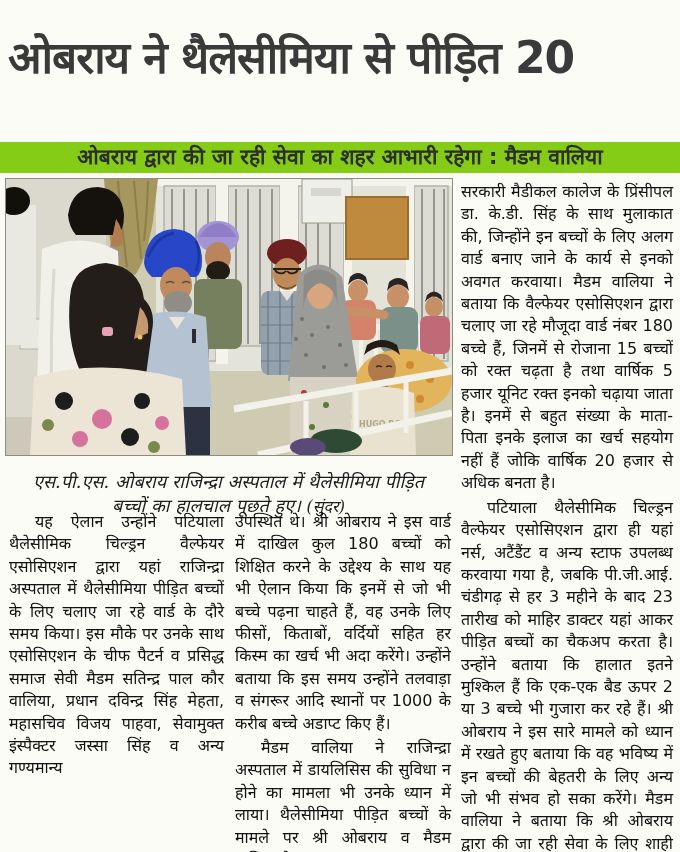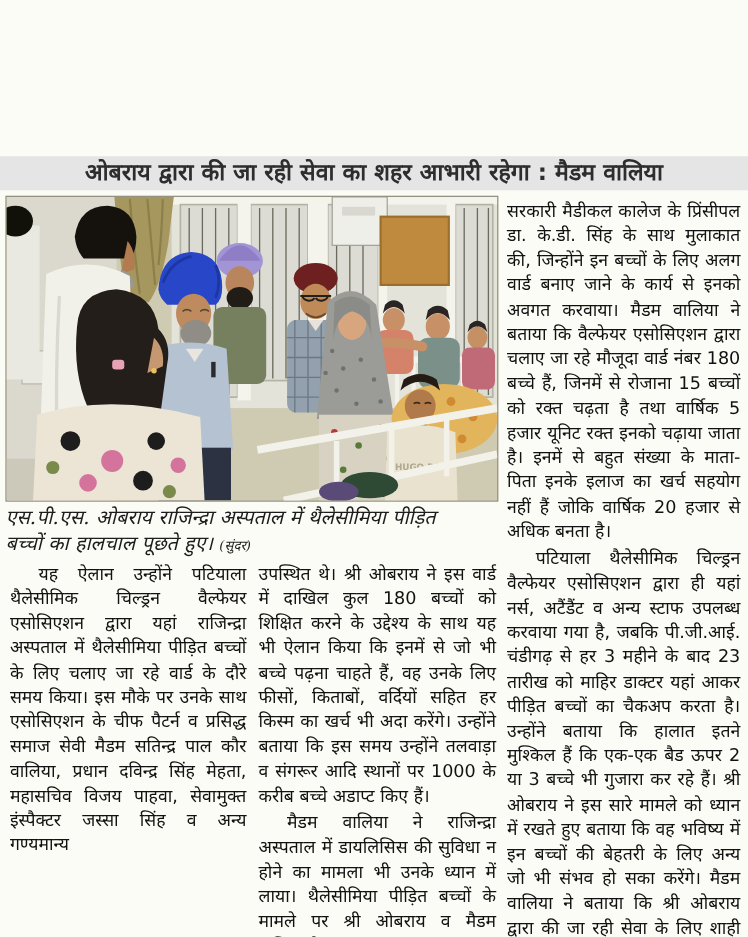--- a/index.html
+++ b/index.html
@@ -11,56 +11,57 @@
   
   .headline{
     position:absolute;top:0;left:8px;right:6px;
     font-weight:bold;color:#3a3a3a;
     font-size:44px;line-height:57px;letter-spacing:-1px;
   }
   .headline .hl-line{display:block;white-space:nowrap;}
   
   .subhead-band{
     position:absolute;top:142px;left:0;width:680px;height:31px;
-    background:#e5e5e5;
+    background:#84cc16;
     display:flex;align-items:center;justify-content:center;
   }
   .subhead-band .subhead{
     font-weight:bold;color:#2d2d2d;font-size:21px;line-height:31px;
     white-space:nowrap;
   }
   
   .photo-frame{
     position:absolute;top:178px;left:5px;width:446px;height:276px;
     border:1px solid #8e8c7e;box-sizing:content-box;background:#cfcbb2;
   }
   .photo-frame svg{display:block;}
   
   .caption{
-    position:absolute;top:459px;left:5px;width:447px;
+    position:absolute;top:470px;left:5px;width:447px;
     font-family:"DejaVu Serif","Liberation Serif",serif;
     font-style:italic;font-weight:500;
-    font-size:18px;line-height:24px;color:#1c1c1c;text-align:left;
-  }
-  .caption .credit{font-size:12px;letter-spacing:0;}
+    font-size:18px;line-height:24px;color:#1c1c1c;text-align:center;
+  }
+  .caption .credit{font-size:16px;letter-spacing:0;}
   
   .col{
     position:absolute;color:#111;
     font-size:16px;line-height:22.4px;text-align:justify;
   }
   .col p{margin:2px;}
   .col p.indent{text-indent:26px;}
   .col-left{top:509px;left:7px;width:219px;}
   .col-mid{top:509px;left:233px;width:220px;}
   .col-right{top:179px;left:459px;width:216px;}
 </style>
 </head>
 <body>
 
 <h1 class="headline">
+  <span class="hl-line">ओबराय ने थैलेसीमिया से पीड़ित 20</span>
 </h1>
 
 <div class="subhead-band">
   <div class="subhead">ओबराय द्वारा की जा रही सेवा का शहर आभारी रहेगा : मैडम वालिया</div>
 </div>
 
 <div class="photo-frame">
 <svg width="446" height="276" viewBox="0 0 446 276" xmlns="http://www.w3.org/2000/svg">
 
   <g>

